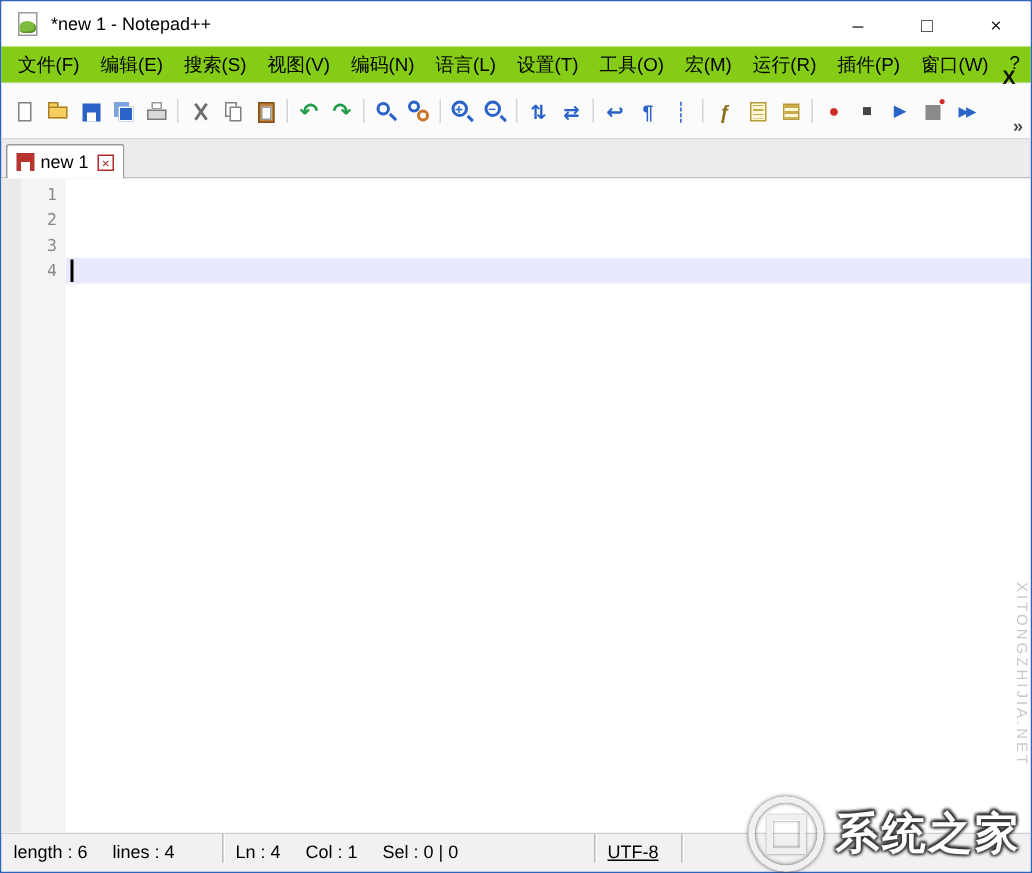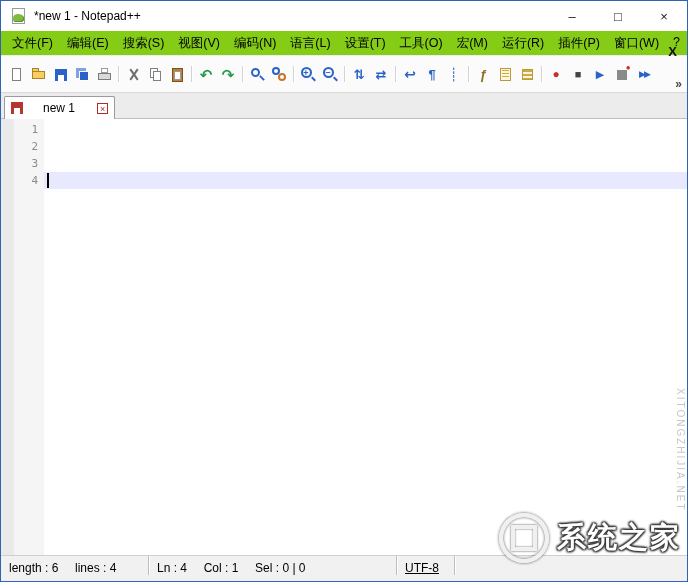--- a/index.html
+++ b/index.html
@@ -64,21 +64,21 @@
   .ic-document-map::after{content:"";left:5px;top:4px;width:7px;height:9px;background:repeating-linear-gradient(to bottom,#c9ab4a 0 1px,transparent 1px 3px);}
   .ic-document-list::before{content:"";left:3px;top:3px;width:11px;height:11px;background:repeating-linear-gradient(to bottom,#c9ab4a 0 2px,#fdf6d8 2px 4px);border:1px solid #b99b3a;}
   .ic-record-macro::before{content:"●";left:0;top:0;width:17px;line-height:17px;text-align:center;color:#cf2b2b;font-size:12px;}
   .ic-stop-macro::before{content:"■";left:0;top:0;width:17px;line-height:17px;text-align:center;color:#444;font-size:11px;}
   .ic-play-macro::before{content:"▶";left:0;top:0;width:17px;line-height:17px;text-align:center;color:#2a63c8;font-size:11px;}
   .ic-save-macro::before{content:"";left:3px;top:4px;width:10px;height:10px;background:#8a8a8a;}
   .ic-save-macro::after{content:"●";right:0;top:-3px;color:#cf2b2b;font-size:8px;}
   .ic-run-macro-multiple::before{content:"▶▶";left:0;top:0;width:17px;line-height:17px;text-align:center;color:#2a63c8;font-size:9px;letter-spacing:-2px;}
   
   .tabbar{height:25px;flex:0 0 25px;background:#ececec;display:flex;align-items:flex-end;padding-left:3px;border-bottom:1px solid #bdbdbd;}
-  .tab{height:22px;display:flex;align-items:center;gap:20px;padding:0 6px;background:#fff;border:1px solid #9b9b9b;border-bottom:none;border-radius:2px 2px 0 0;margin-bottom:-1px;position:relative;z-index:2;}
+  .tab{height:22px;display:flex;align-items:center;gap:4px;padding:0 6px;background:#fff;border:1px solid #9b9b9b;border-bottom:none;border-radius:2px 2px 0 0;margin-bottom:-1px;position:relative;z-index:2;}
   .unsaved-icon{width:12px;height:12px;position:relative;display:block;}
   .unsaved-icon::before{content:"";position:absolute;left:0;top:0;width:12px;height:12px;background:#b8342f;box-sizing:border-box;}
   .unsaved-icon::after{content:"";position:absolute;left:3px;top:6px;width:6px;height:6px;background:#fff;}
   .tab-label{font-size:12px;}
   .tab-close{font-size:9px;color:#b02a2a;border:1px solid #b02a2a;width:11px;height:11px;line-height:10px;text-align:center;margin-left:2px;box-sizing:border-box;}
   
   .editor{flex:1;display:flex;position:relative;background:#fff;overflow:hidden;}
   .margin-bookmark{width:13px;flex:0 0 13px;background:#eaeaea;}
   .gutter{width:30px;flex:0 0 30px;background:#f5f5f5;color:#8a8a8a;font-family:"DejaVu Sans Mono",monospace;font-size:11px;text-align:right;padding:2px 6px 0 0;box-sizing:border-box;}
   .ln{height:17px;line-height:17px;}
@@ -87,21 +87,21 @@
   .caret{position:absolute;left:3px;top:54px;width:2px;height:15px;background:#000;}
   
   .statusbar{height:25px;flex:0 0 25px;background:#f1f1f1;border-top:1px solid #cfcfcf;display:flex;font-size:12px;align-items:flex-start;overflow:hidden;}
   .seg{white-space:pre;padding:5px 0 0 8px;box-sizing:border-box;border-right:1px solid #bdbdbd;box-shadow:1px 0 0 #fff;overflow:hidden;}
   .seg-doc-size{width:148px;flex:0 0 148px;}
   .seg-position{width:248px;flex:0 0 248px;}
   .seg-eol{width:114px;flex:0 0 114px;}
   .seg-encoding{width:58px;flex:0 0 58px;text-decoration:underline;}
   .seg-typing-mode{flex:1;border-right:none;}
   
-  .watermark{position:absolute;right:6px;bottom:18px;display:flex;align-items:center;gap:8px;z-index:20;pointer-events:none;}
+  .watermark{position:absolute;right:6px;bottom:0;display:flex;align-items:center;gap:8px;z-index:20;pointer-events:none;}
   .wm-logo{width:42px;height:42px;border:4px solid #f0f0f0;border-radius:50%;position:relative;box-shadow:0 0 3px rgba(50,50,50,.85), inset 0 0 3px rgba(50,50,50,.85);}
   .wm-logo::before{content:"";position:absolute;left:8px;top:8px;right:8px;bottom:8px;border:4px solid #f0f0f0;box-shadow:0 0 2px rgba(50,50,50,.85), inset 0 0 2px rgba(50,50,50,.85);}
   .wm-text{font-size:29px;font-weight:bold;color:#fff;letter-spacing:2px;text-shadow:0 0 3px #3a3a3a,1px 1px 2px #333,-1px -1px 2px #333,1px -1px 2px #333,-1px 1px 2px #333;}
   .wm-side{position:absolute;right:1px;bottom:70px;writing-mode:vertical-rl;font-size:10px;color:#9a9a9a;opacity:.55;letter-spacing:2px;z-index:20;pointer-events:none;}
 </style>
 </head>
 <body>
 
 <div class="window">
 

